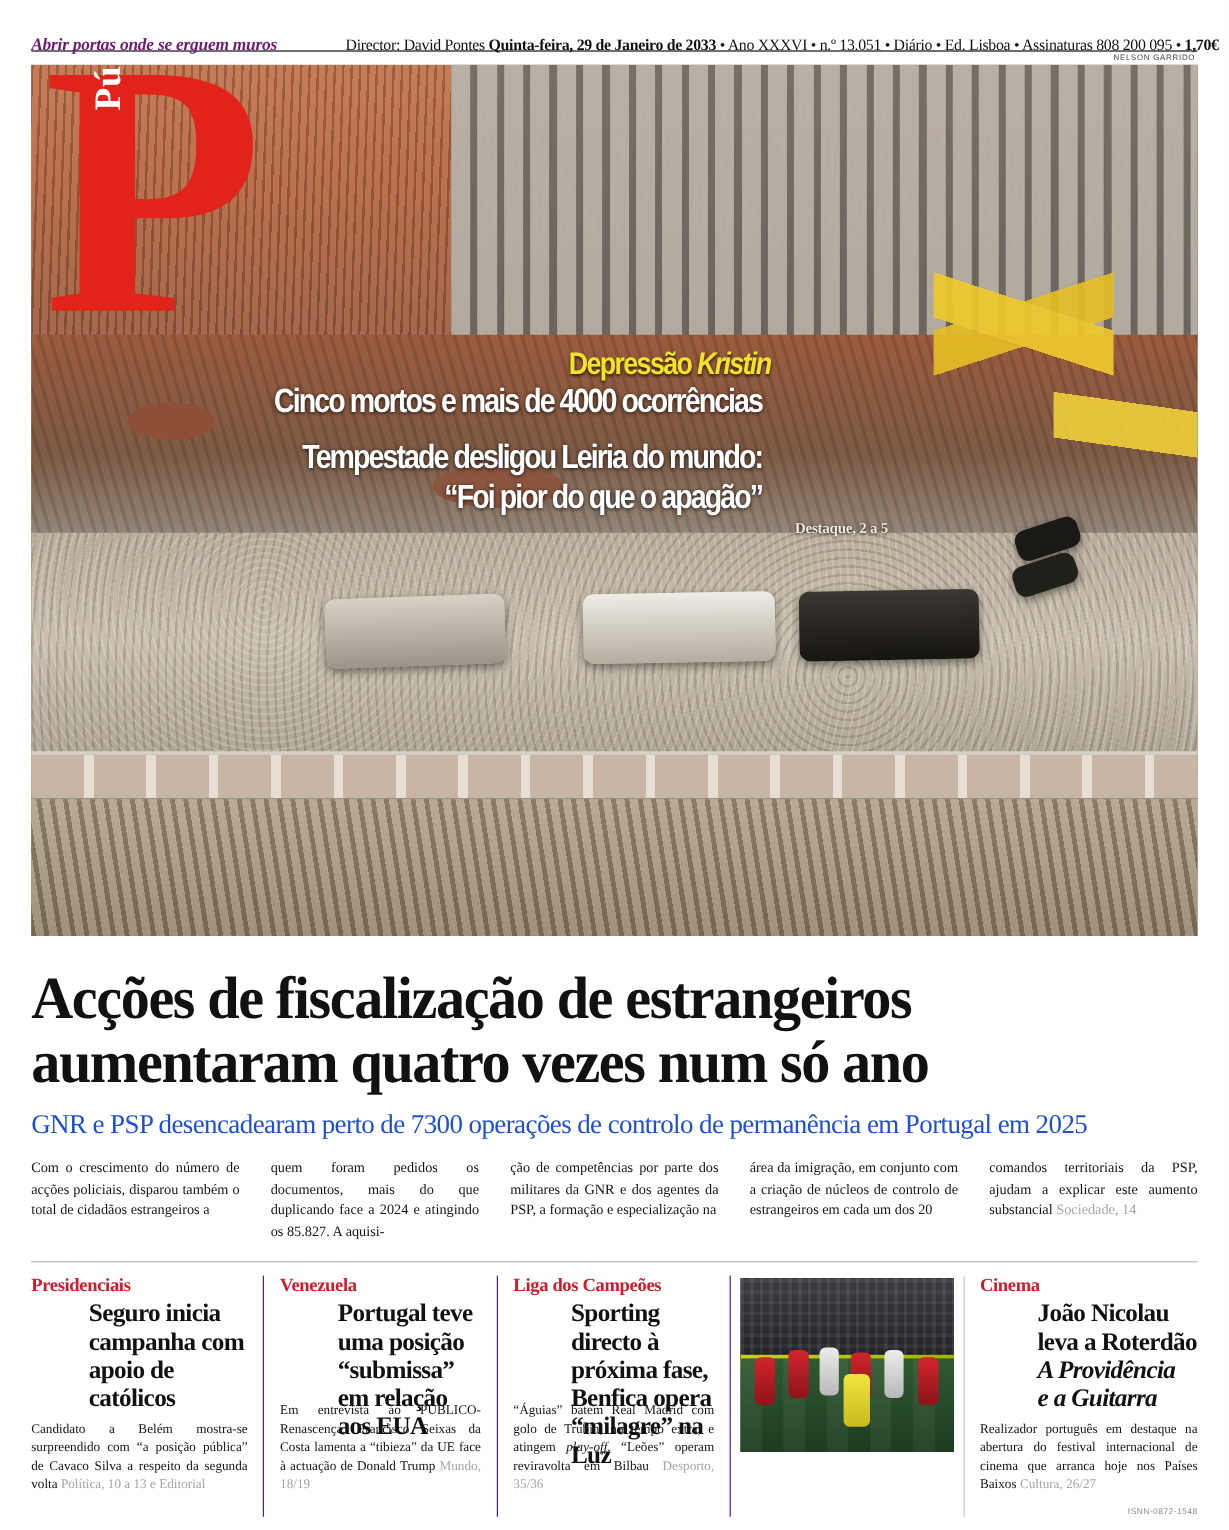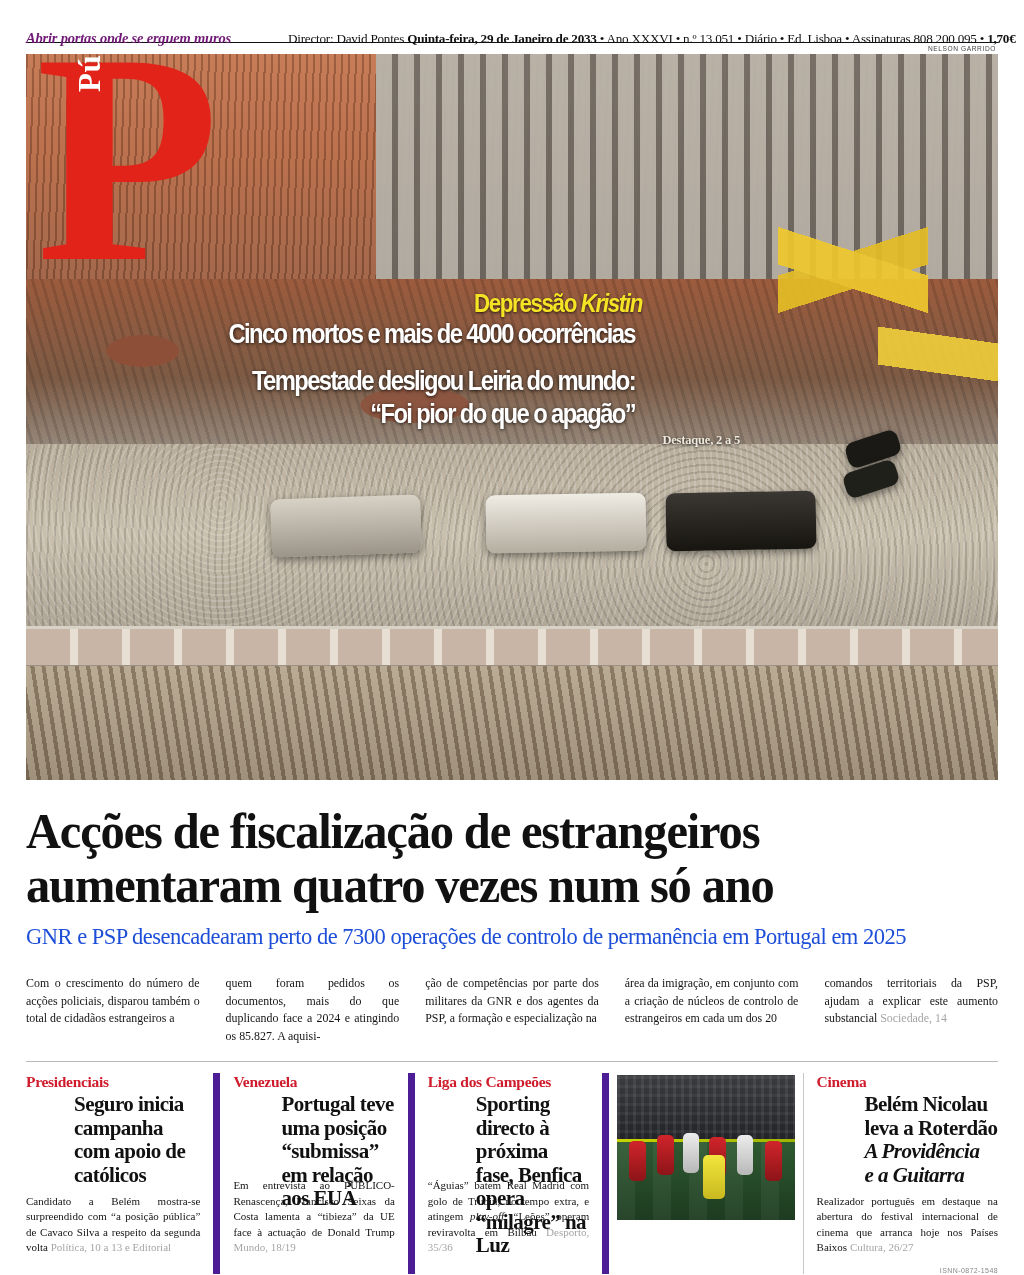--- a/index.html
+++ b/index.html
@@ -216,21 +216,21 @@
   }
   .lede-sub {
     margin-top: 11px;
     font-family: "Liberation Serif", serif;
     font-size: 22.5px;
     letter-spacing: -0.5px;
     color: #1d4ed8;
     line-height: 1.2;
   }
   .lede-cols {
-    margin-top: 25px;
+    margin-top: 15px;
     display: grid;
     grid-template-columns: repeat(5, 1fr);
     column-gap: 26px;
   }
   .lede-cols p {
     font-family: "Liberation Serif", serif;
     font-size: 11.9px;
     line-height: 1.47;
     color: #141414;
     text-align: justify;
@@ -248,21 +248,21 @@
   
   .briefs {
     display: grid;
     grid-template-columns: 1fr 1fr 1fr 1fr 1fr;
     column-gap: 0;
     padding-top: 11px;
     height: 212px;
   }
   .brief {
     padding: 0 13px;
-    border-right: 7px solid #4c1d95;
+    border-right: 1px solid #4c1d95;
     position: relative;
   }
   .brief:first-child { padding-left: 0; }
   .brief:last-child { border-right: none; padding-right: 0; }
   .brief-kicker {
     font-family: "Liberation Serif", serif;
     font-weight: bold;
     font-size: 15.5px;
     color: #cf1b2b;
     letter-spacing: -0.3px;
@@ -433,21 +433,21 @@
         <div class="kit-red" style="left:92px; top:62px;"></div>
         <div class="kit-w" style="left:120px; top:60px;"></div>
         <div class="kit-y" style="left:86px; top:80px;"></div>
         <div class="kit-red" style="left:148px; top:66px;"></div>
       </div>
     </div>
 
     <div class="brief">
       <div class="brief-kicker">Cinema</div>
       <div class="brief-title">
-        <div>Belém Nicolau</div>
+        <div>João Nicolau</div>
         <div>leva a Roterdão</div>
         <div class="it">A Providência</div>
         <div class="it">e a Guitarra</div>
       </div>
       <div class="brief-body"><span>Realizador português em destaque na abertura do festival internacional de cinema que arranca hoje nos Países Baixos </span><span class="ref">Cultura, 26/27</span></div>
       <div class="isbn">ISNN-0872-1548</div>
     </div>
 
   </div>
 </div>

